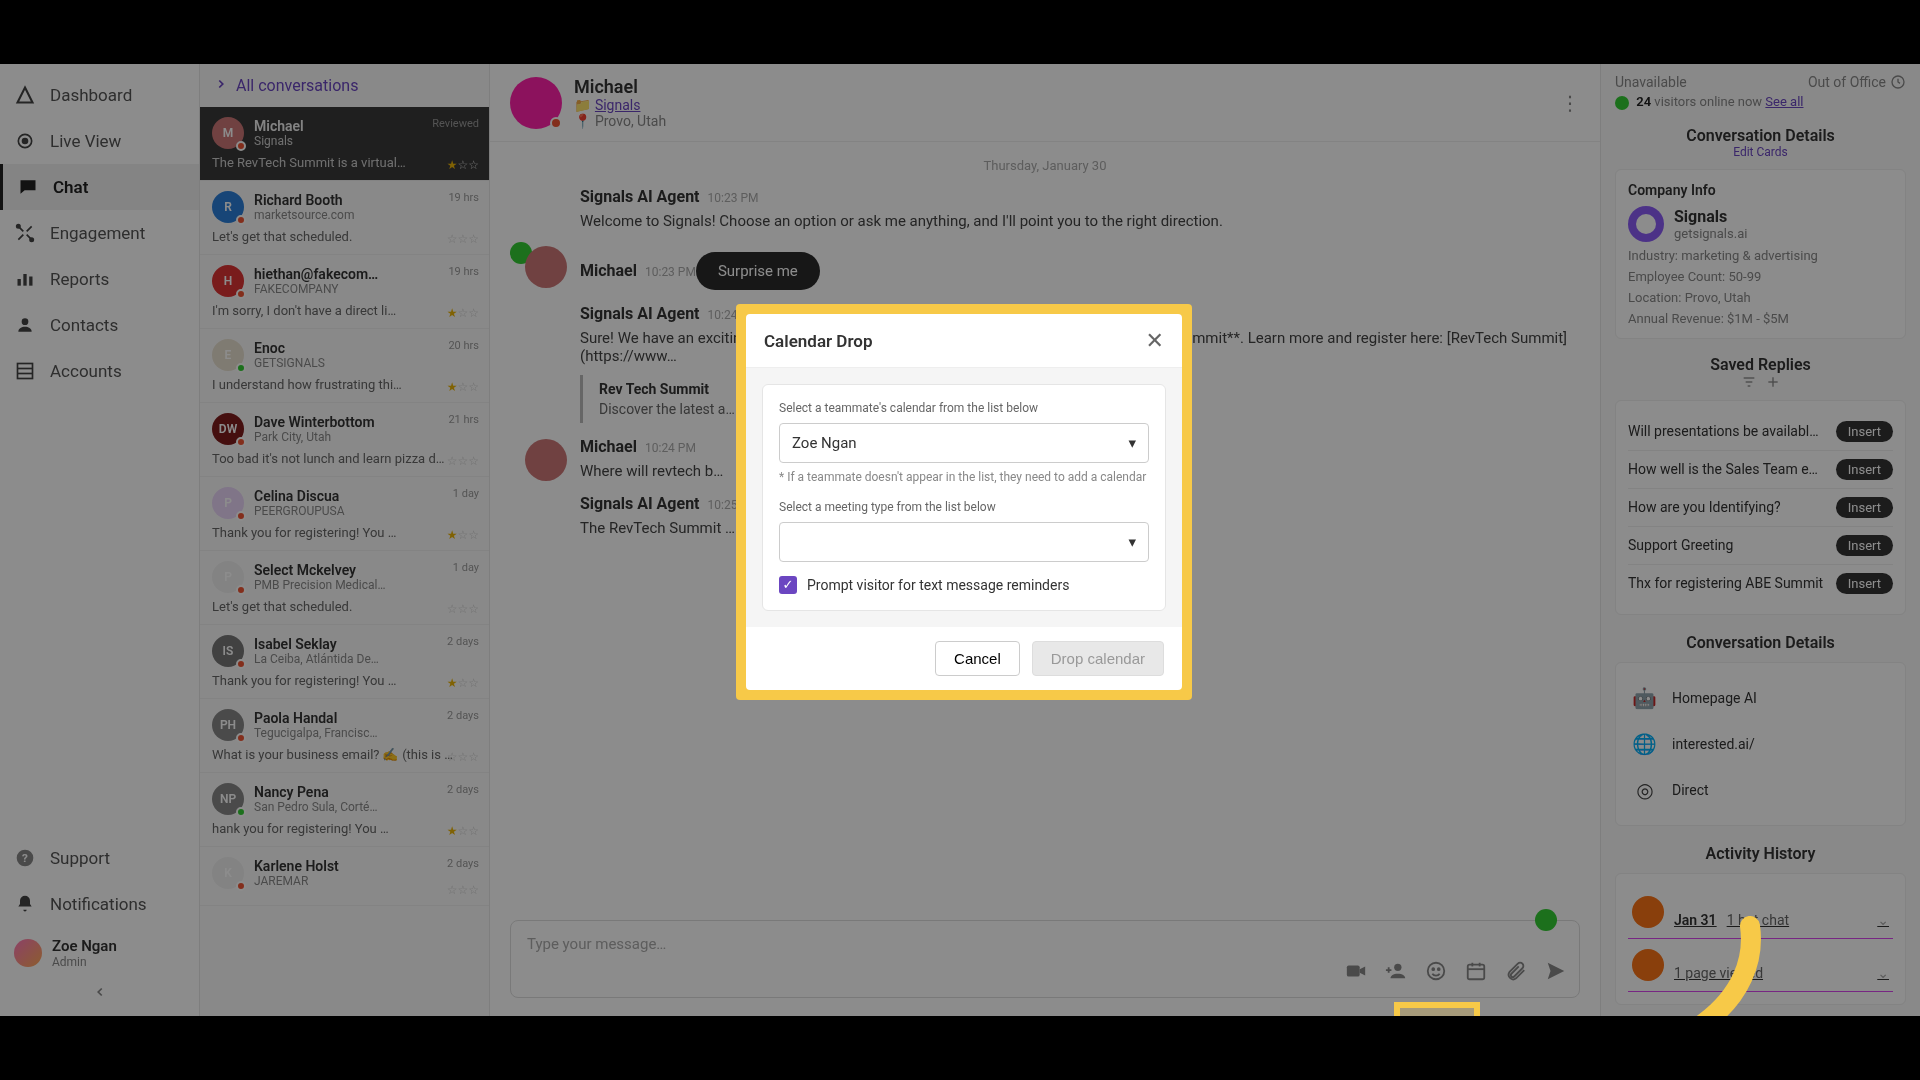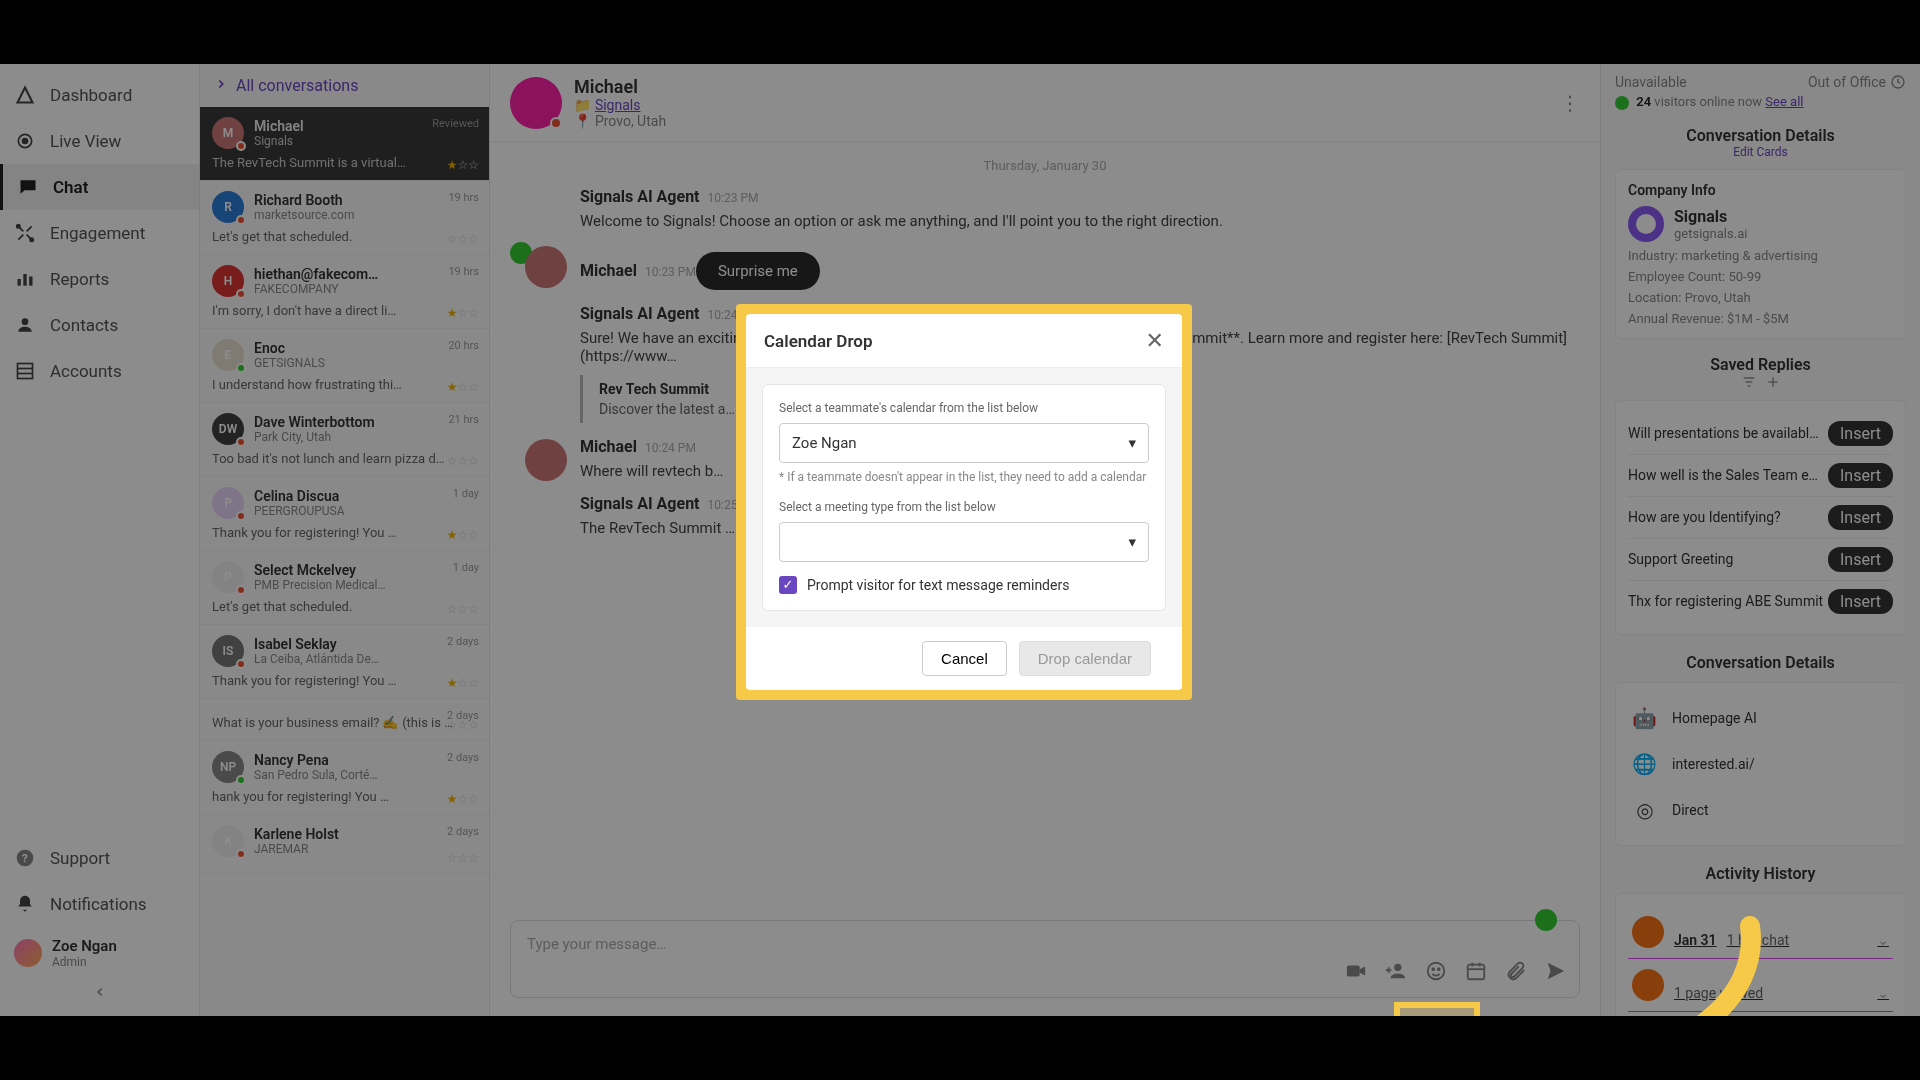--- a/index.html
+++ b/index.html
@@ -82,42 +82,42 @@
 .rpanel .comp { display: flex; gap: 10px; align-items: center; }
 .rpanel .comp .logo { width: 36px; height: 36px; border-radius: 50%; background: #8b5cf6; position: relative; }
 .rpanel .comp .logo::after { content: ""; position: absolute; inset: 8px; border-radius: 50%; background: #fff; }
 .rpanel .comp .logo::before { content: ""; position: absolute; inset: 13px; border-radius: 50%; background: #8b5cf6; z-index: 1; opacity: 0; }
 .rpanel .comp .cn { font-weight: 700; font-size: 16px; }
 .rpanel .comp .cd { color: #888; font-size: 13px; }
 .rpanel .kv { color: #888; font-size: 13px; margin-top: 6px; }
 .rpanel .reply { display: flex; justify-content: space-between; align-items: center; padding: 8px 0; border-bottom: 1px solid #eee; }
 .rpanel .reply:last-child { border-bottom: none; }
 .rpanel .reply .rt { white-space: nowrap; overflow: hidden; text-overflow: ellipsis; max-width: 200px; }
-.rpanel .reply .ins { background: #333; color: #fff; border-radius: 12px; padding: 3px 12px; font-size: 16px; cursor: pointer; }
+.rpanel .reply .ins { background: #333; color: #fff; border-radius: 12px; padding: 3px 12px; font-size: 13px; cursor: pointer; }
 .rpanel .detrow { display: flex; align-items: center; gap: 14px; padding: 10px 4px; }
 .rpanel .detrow .di { width: 26px; height: 26px; display: flex; align-items: center; justify-content: center; font-size: 20px; color: #444; }
 .rpanel .actrow { display: flex; align-items: flex-end; gap: 10px; padding: 10px 4px; border-bottom: 1px solid #d946ef; text-decoration: underline; }
 .rpanel .actrow .ad { width: 32px; height: 32px; border-radius: 50%; background: #f97316; color: #fff; display: flex; align-items: center; justify-content: center; font-size: 14px; }
 .rpanel .actrow .chev { margin-left: auto; color: #aaa; }
 
 
 .modalwrap { position: absolute; z-index: 50; top: 304px; left: 736px; width: 456px; }
 .highlight-border { background: #f7c948; padding: 10px; border-radius: 4px; }
 .modal { background: #fff; border-radius: 4px; overflow: hidden; }
 .modal .mhdr { display: flex; justify-content: space-between; align-items: center; padding: 14px 18px; border-bottom: 1px solid #eee; }
 .modal .mhdr .mt { font-weight: 600; font-size: 17px; }
 .modal .mhdr .mx { font-size: 22px; color: #666; cursor: pointer; }
 .modal .mbody { background: #f5f5f5; padding: 16px; }
 .modal .inner { background: #fff; border: 1px solid #e5e5e5; border-radius: 6px; padding: 16px; }
 .modal .lbl { color: #666; font-size: 12px; margin-bottom: 8px; }
 .modal .sel { border: 1px solid #ccc; border-radius: 4px; padding: 10px 12px; display: flex; justify-content: space-between; align-items: center; cursor: pointer; font-size: 15px; }
 .modal .hint { font-size: 12px; color: #888; margin-top: 6px; line-height: 1.4; }
 .modal .chkrow { display: flex; align-items: center; gap: 10px; margin-top: 14px; }
 .modal .chk { width: 18px; height: 18px; border-radius: 3px; background: #6b46c1; color: #fff; display: flex; align-items: center; justify-content: center; font-size: 13px; }
-.modal .mfoot { display: flex; justify-content: flex-end; gap: 12px; padding: 14px 31px; }
+.modal .mfoot { display: flex; justify-content: flex-end; gap: 12px; padding: 14px 18px; }
 .modal .btn { border: 1px solid #ccc; background: #fff; padding: 8px 18px; border-radius: 4px; cursor: pointer; font-size: 15px; }
 .modal .btn.primary { background: #e8e8e8; color: #999; border-color: #ddd; }
 
 
 .hl-box { position: absolute; z-index: 60; border: 6px solid #f7c948; background: rgba(247,201,72,0.25); }
 .arrow { position: absolute; z-index: 60; }
 </style>
 </head>
 <body>
 
@@ -276,21 +276,21 @@
               <div class="nm">Enoc</div>
               <div class="sub">GETSIGNALS</div>
             </div>
           </div>
           <div class="tm">20 hrs</div>
           <div class="prev">I understand how frustrating thi…</div>
           <div class="stars">★<span class="empty">☆☆</span></div>
         </div>
         <div class="citem">
           <div class="row1">
-            <div class="av" style="background:#404040">DW<div class="dot"></div></div>
+            <div class="av" style="background:#7f1d1d">DW<div class="dot"></div></div>
             <div>
               <div class="nm">Dave Winterbottom</div>
               <div class="sub">Park City, Utah</div>
             </div>
           </div>
           <div class="tm">21 hrs</div>
           <div class="prev">Too bad it's not lunch and learn pizza d…</div>
           <div class="stars"><span class="empty">☆☆☆</span></div>
         </div>
         <div class="citem">
@@ -323,20 +323,27 @@
             <div>
               <div class="nm">Isabel Seklay</div>
               <div class="sub">La Ceiba, Atlántida De…</div>
             </div>
           </div>
           <div class="tm">2 days</div>
           <div class="prev">Thank you for registering! You …</div>
           <div class="stars">★<span class="empty">☆☆</span></div>
         </div>
         <div class="citem">
+          <div class="row1">
+            <div class="av" style="background:#888">PH<div class="dot"></div></div>
+            <div>
+              <div class="nm">Paola Handal</div>
+              <div class="sub">Tegucigalpa, Francisc…</div>
+            </div>
+          </div>
           <div class="tm">2 days</div>
           <div class="prev">What is your business email? ✍️ (this is …</div>
           <div class="stars"><span class="empty">☆☆☆</span></div>
         </div>
         <div class="citem">
           <div class="row1">
             <div class="av" style="background:#888">NP<div class="dot dotg"></div></div>
             <div>
               <div class="nm">Nancy Pena</div>
               <div class="sub">San Pedro Sula, Corté…</div>

